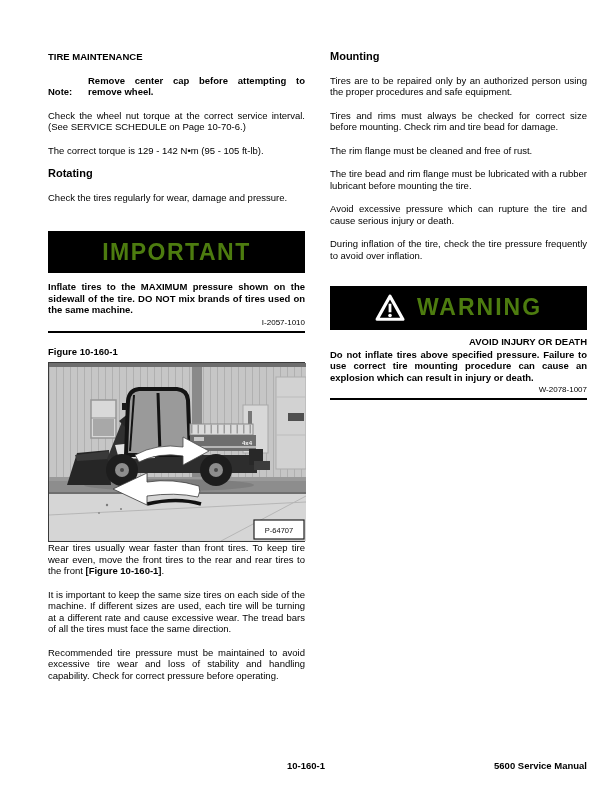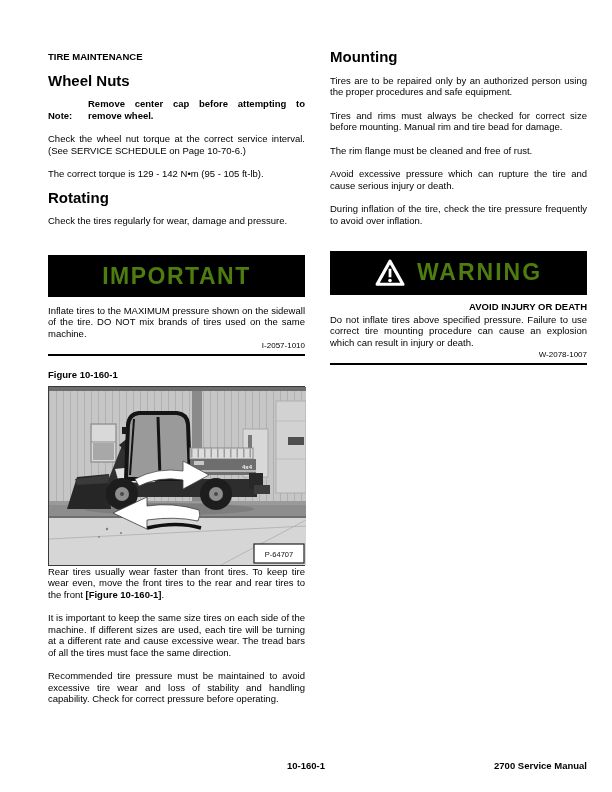--- a/index.html
+++ b/index.html
@@ -7,23 +7,23 @@
   .page {
     position:relative; width:612px; height:792px; margin:0 auto;
     background:#ffffff; overflow:hidden;
     font-family:"Liberation Sans", sans-serif;
     color:#000; font-size:9.5px; line-height:11.5px;
   }
   .col { position:absolute; top:51px; width:257px; }
   .col-left  { left:48px; }
   .col-right { left:330px; }
   .h-section { font-weight:bold; font-size:9.5px; margin:0 0 12px 0; }
-  .h-sub     { font-weight:bold; font-size:15px; margin:0 0 12px 0; }
+  .h-sub     { font-weight:bold; font-size:11px; margin:0 0 12px 0; }
   p.body { text-align:justify; margin:0 0 12px 0; }
-  p.body-bold { text-align:justify; font-weight:normal; margin:0; }
+  p.body-bold { text-align:justify; font-weight:bold; margin:0; }
   .note { display:flex; font-weight:bold; margin:0 0 12px 0;align-items:flex-end; }
   .note .note-label { width:40px; flex:0 0 40px; }
   .note .note-text { flex:1; text-align:justify; }
   .banner {
     background:#000; color:#4d7c0f; text-align:center;
     font-weight:bold; letter-spacing:1.5px;
   }
   .banner-important { height:42px; line-height:42px; font-size:23px; margin:28px 0 8px 0; }
   .banner-warning {
     height:44px; margin:25px 0 6px 0; font-size:23px; letter-spacing:2px;
@@ -40,21 +40,20 @@
   .footer .manual-name { position:absolute; right:25px; top:0; }
 </style>
 </head>
 <body>
 
 <div class="page">
 
   <div class="col col-left">
     <div class="h-section">TIRE MAINTENANCE</div>
 
-    <div class="h-sub">Wheel Nuts</div>
 
     <div class="note">
       <span class="note-label">Note:</span>
       <span class="note-text">Remove center cap before attempting to remove wheel.</span>
     </div>
 
     <p class="body">Check the wheel nut torque at the correct service interval. (See SERVICE SCHEDULE on Page 10-70-6.)</p>
     <p class="body">The correct torque is 129 - 142 N•m (95 - 105 ft-lb).</p>
 
     <div class="h-sub">Rotating</div>
@@ -150,37 +149,38 @@
 
     <p class="body after-figure"><span>Rear tires usually wear faster than front tires. To keep tire wear even, move the front tires to the rear and rear tires to the front </span><b>[Figure 10-160-1]</b><span>.</span></p>
     <p class="body">It is important to keep the same size tires on each side of the machine. If different sizes are used, each tire will be turning at a different rate and cause excessive wear. The tread bars of all the tires must face the same direction.</p>
     <p class="body">Recommended tire pressure must be maintained to avoid excessive tire wear and loss of stability and handling capability. Check for correct pressure before operating.</p>
   </div>
 
   <div class="col col-right">
     <div class="h-sub">Mounting</div>
 
     <p class="body">Tires are to be repaired only by an authorized person using the proper procedures and safe equipment.</p>
-    <p class="body">Tires and rims must always be checked for correct size before mounting. Manual rim and tire bead for damage.</p>
+    <p class="body">Tires and rims must always be checked for correct size before mounting. Check rim and tire bead for damage.</p>
     <p class="body">The rim flange must be cleaned and free of rust.</p>
+    <p class="body">The tire bead and rim flange must be lubricated with a rubber lubricant before mounting the tire.</p>
     <p class="body">Avoid excessive pressure which can rupture the tire and cause serious injury or death.</p>
     <p class="body" style="margin-bottom:0;">During inflation of the tire, check the tire pressure frequently to avoid over inflation.</p>
 
     <div class="banner banner-warning">
       <svg width="30" height="28" viewBox="0 0 28 26">
         <polygon points="14,2 26,23.5 2,23.5" fill="#000" stroke="#fff" stroke-width="3" stroke-linejoin="round"></polygon>
         <rect x="12.7" y="9" width="2.6" height="8" fill="#fff"></rect>
         <circle cx="14" cy="20" r="1.7" fill="#fff"></circle>
       </svg>
       <span>WARNING</span>
     </div>
     <div class="warn-subtitle">AVOID INJURY OR DEATH</div>
     <p class="body-bold">Do not inflate tires above specified pressure. Failure to use correct tire mounting procedure can cause an explosion which can result in injury or death.</p>
     <div class="code-right">W-2078-1007</div>
     <hr class="rule">
   </div>
 
   <div class="footer">
     <span class="page-num">10-160-1</span>
-    <span class="manual-name">2700 Service Manual</span>
+    <span class="manual-name">5600 Service Manual</span>
   </div>
 
 </div>
 
 </body></html>

